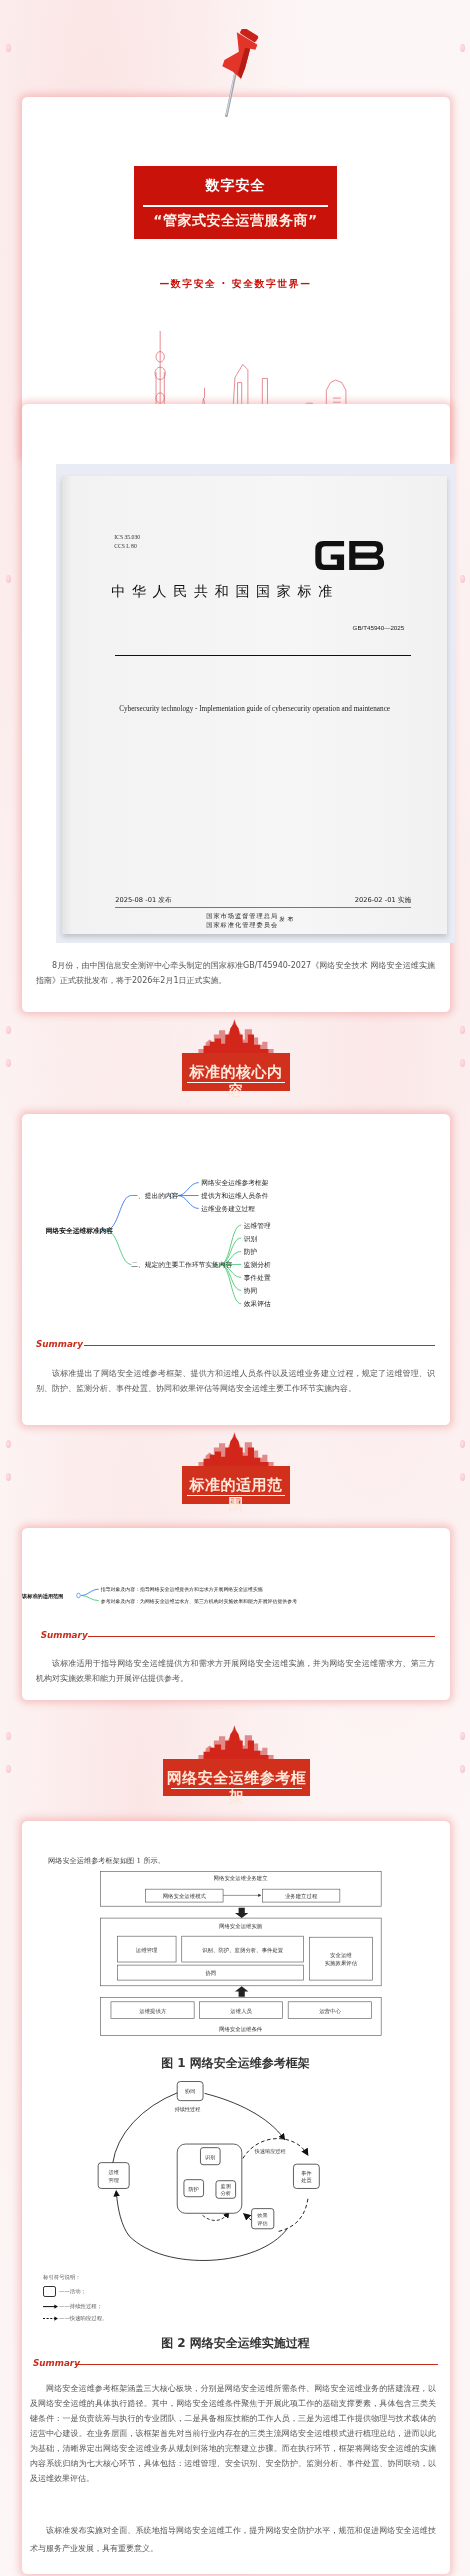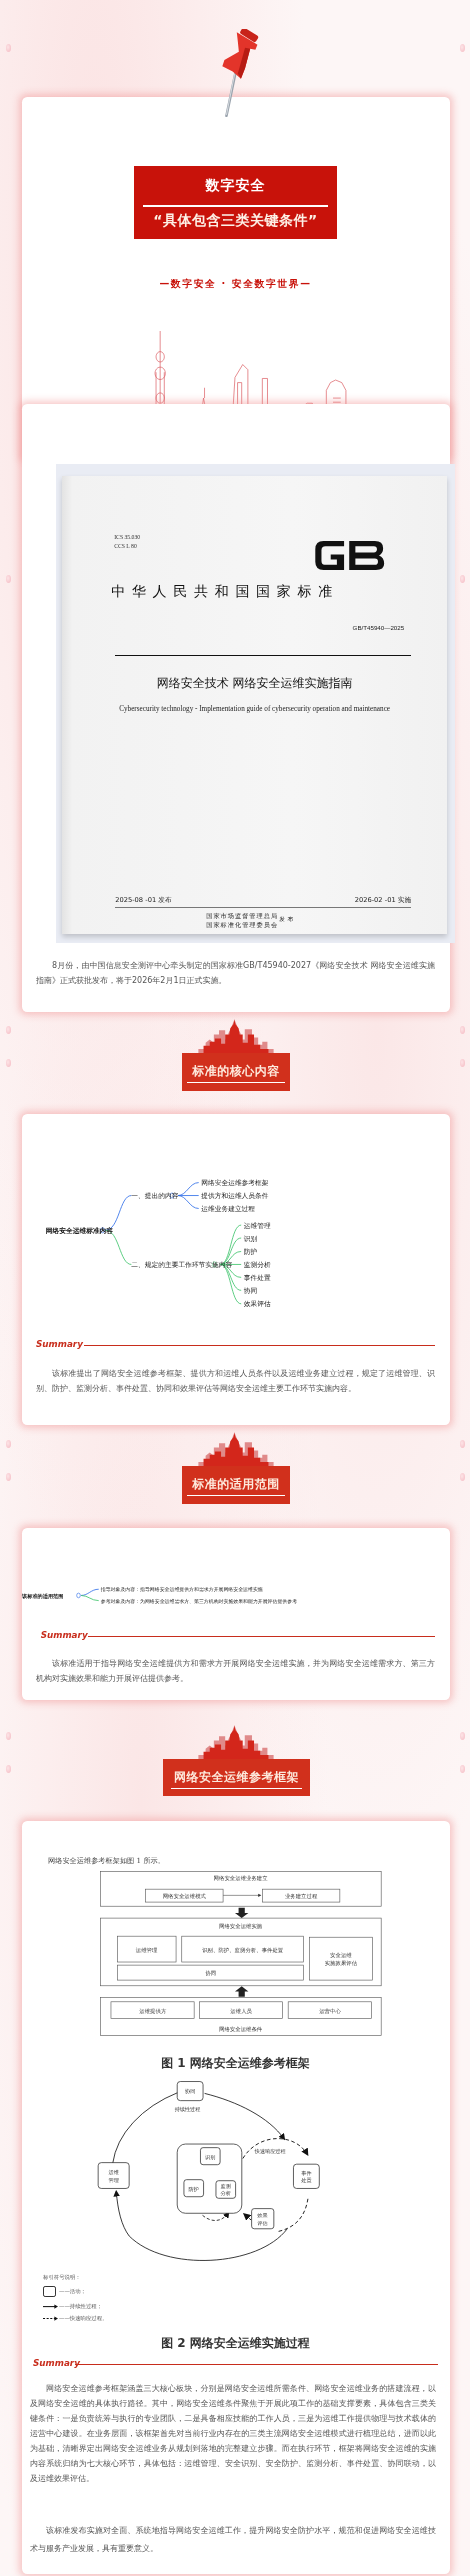--- a/index.html
+++ b/index.html
@@ -69,21 +69,21 @@
   .doc-issue { position: absolute; left: 217px; top: 440px; font-family: "DejaVu Serif", serif; font-size: 5.7px; color: #222; letter-spacing: 2.6px; }
   .para {
     position: absolute; left: 36px; width: 399px;
     font-size: 8px; line-height: 15px; color: #555; text-indent: 2em; text-align: justify;
   }
   
   .sec-head { position: absolute; left: 0; width: 471px; }
   .sec-city { position: absolute; left: 198px; top: 0; width: 76px; height: 34px; }
   .sec-badge {
     position: absolute; top: 34px; background: #d1301c; color: #fde9dc; text-align: center;
-    font-size: 12px; font-weight: bold; letter-spacing: 0.5px;
+    font-size: 15px; font-weight: bold; letter-spacing: 0.5px;
   }
   .sec-badge span { display: block; padding-top: 10.4px; }
   .sec-badge .u { position: absolute; left: 5.2px; right: 5.2px; top: 28.5px; height: 1px; background: #fff; }
   
   .summary-row { position: absolute; left: 36px; width: 399px; height: 11.4px; }
   .summary-label { position: absolute; left: 0; top: 0; color: #c82d1c; font-style: italic; font-weight: bold; font-size: 8.8px; font-family: "DejaVu Sans", sans-serif; }
   .summary-line { position: absolute; left: 48px; right: 0; top: 5.7px; height: 0.8px; background: #c82d1c; }
   svg text { font-family: "DejaVu Sans", "Liberation Sans", sans-serif; }
   .fig-text { position: absolute; color: #333; font-family: "DejaVu Serif", serif; }
 </style>
@@ -117,21 +117,21 @@
   <line x1="48" y1="82" x2="30" y2="168" stroke="#9aa3ad" stroke-width="5" stroke-linecap="round"></line>
   <line x1="46" y1="86" x2="30" y2="166" stroke="#d6dbe0" stroke-width="2"></line>
   <path d="M50 6 L90 30 L86 40 L76 38 L66 76 L58 96 L42 82 L22 72 L26 60 L54 44 L52 24 Z" fill="#e3342a"></path>
   <path d="M66 36 L76 38 L66 76 L58 96 L52 86 Z" fill="#b71c14"></path>
   <rect x="56" y="4" width="36" height="14" rx="4" transform="rotate(32 74 11)" fill="#c8231a"></rect>
 </svg>
 
 <div class="brand-box">
   <div class="brand-line1">数字安全</div>
   <div class="brand-rule"></div>
-  <div class="brand-line2">“具体包含三类关键条件”</div>
+  <div class="brand-line2">“管家式安全运营服务商”</div>
 </div>
 <div class="slogan">—数字安全 · 安全数字世界—</div>
 
 <svg class="skyline" viewBox="0 0 612 250" fill="none" stroke="#d9545a" stroke-width="1.3">
   <path d="M0 248 L612 248"></path>
   <path d="M12 248 L12 200 L30 190 L30 170 L40 170 L40 200 L52 200 L52 240"></path>
   <path d="M60 248 L60 180 L75 172 L75 248 M80 200 L90 200 L90 248"></path>
   <path d="M95 248 L95 215 L115 200 L115 248 M118 248 L118 190 L130 190 L130 248"></path>
   <path d="M138 248 L138 172 L146 172 L146 248"></path>
   <path d="M160 0 L160 140 M160 40 a8 10 0 1 0 0.1 0 M160 70 a10 12 0 1 0 0.1 0 M160 120 a8 10 0 1 0 0.1 0 M152 80 L152 210 M168 80 L168 210 M150 248 L160 210 L170 248"></path>
@@ -155,21 +155,20 @@
       <div>ICS 35.030</div>
       <div>CCS L 80</div>
     </div>
     <svg class="gb-logo" viewBox="0 0 145 72">
       <path d="M60 8 L20 8 Q4 8 4 24 L4 48 Q4 64 20 64 L60 64 L60 34 L34 34 L34 44 L46 44 L46 54 L22 54 Q16 54 16 46 L16 26 Q16 18 24 18 L60 18 Z" fill="#111"></path>
       <path d="M70 8 L120 8 Q136 8 136 22 Q136 32 128 36 Q138 40 138 52 Q138 64 122 64 L70 64 Z M82 18 L82 30 L118 30 Q124 30 124 24 Q124 18 118 18 Z M82 42 L82 54 L120 54 Q126 54 126 48 Q126 42 120 42 Z" fill="#111"></path>
     </svg>
     <div class="doc-national">中华人民共和国国家标准</div>
     <div class="doc-code">GB/T45940—2025</div>
     <div class="doc-hr"></div>
-    <div class="doc-title">网络安全技术  网络安全运维实施指南</div>
     <div class="doc-en">Cybersecurity technology - Implementation guide of cybersecurity operation and maintenance</div>
     <div class="doc-date-l">2025-08 -01 发布</div>
     <div class="doc-date-r">2026-02 -01 实施</div>
     <div class="doc-hr2"></div>
     <div class="doc-issuer">
       <div>国家市场监督管理总局</div>
       <div>国家标准化管理委员会</div>
     </div>
     <div class="doc-issue">发布</div>
   </div>

